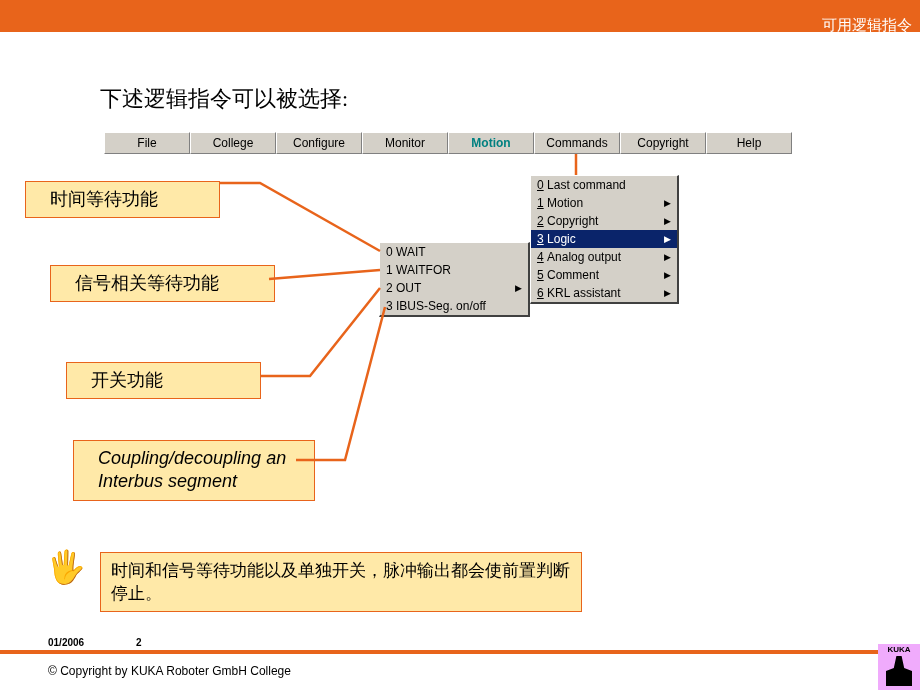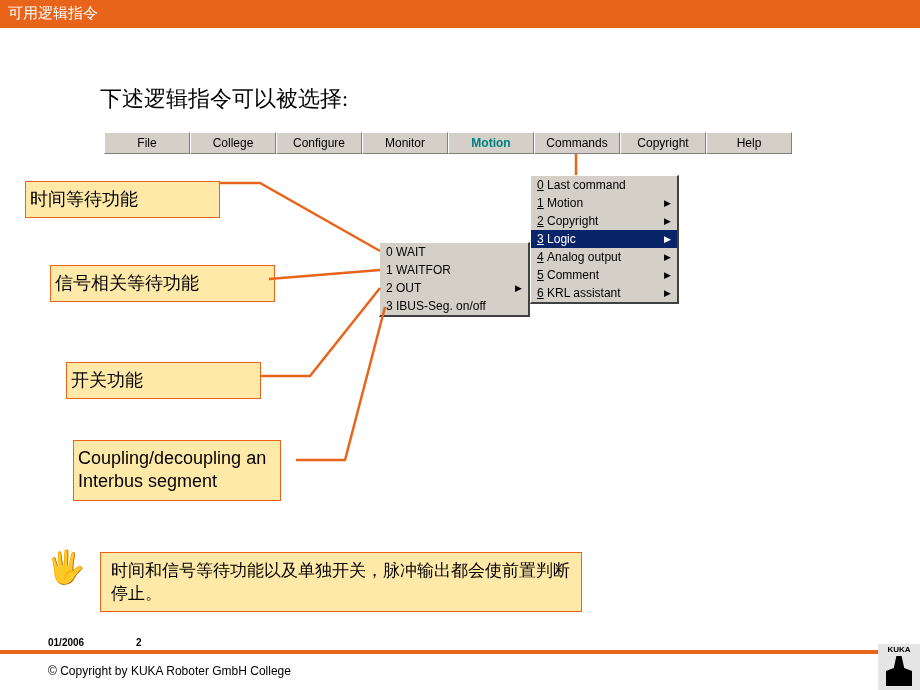--- a/index.html
+++ b/index.html
@@ -8,22 +8,23 @@
     height: 690px;
     background: #fff;
     font-family: Arial, "Microsoft YaHei", sans-serif;
     position: relative;
     overflow: hidden;
   }
   .top-bar {
     background: #e8641b;
     color: #fff;
     height: 28px;
-    padding: 4px 8px;
+    padding: 16px 8px;
     font-size: 15px;
+    text-align: right;
   }
   .intro {
     position: absolute;
     top: 84px;
     left: 100px;
     font-size: 22px;
     font-family: "SimSun", serif;
   }
   
   .menubar {
@@ -104,27 +105,27 @@
     right: 6px;
     font-size: 9px;
   }
   
   .callout {
     position: absolute;
     background: #ffe9a8;
     border: 1px solid #e8641b;
     font-size: 18px;
     font-family: "SimSun", Arial, serif;
-    padding: 6px 4px;
+    padding: 6px 24px;
     line-height: 1.3;
   }
   .c1 { top: 181px; left: 25px; width: 195px; }
   .c2 { top: 265px; left: 50px; width: 225px; }
   .c3 { top: 362px; left: 66px; width: 195px; }
-  .c4 { top: 440px; left: 73px; width: 208px; font-family: Arial, sans-serif; }
+  .c4 { top: 440px; left: 73px; width: 242px; font-family: Arial, sans-serif; font-style: italic; }
   
   .note {
     position: absolute;
     top: 552px;
     left: 100px;
     width: 482px;
     background: #ffe9a8;
     border: 1px solid #e8641b;
     font-size: 17px;
     font-family: "SimSun", serif;
@@ -173,21 +174,21 @@
     bottom: 12px;
     left: 48px;
     font-size: 12px;
   }
   .kuka-logo {
     position: absolute;
     bottom: 0px;
     right: 0px;
     width: 42px;
     height: 46px;
-    background: #e5e5e5;
+    background: #f0abfc;
     color: #000;
     font-size: 8px;
     font-weight: bold;
     text-align: center;
     padding-top: 2px;
     line-height: 1;
   }
   .kuka-logo .rob {
     width: 26px;
     height: 30px;

